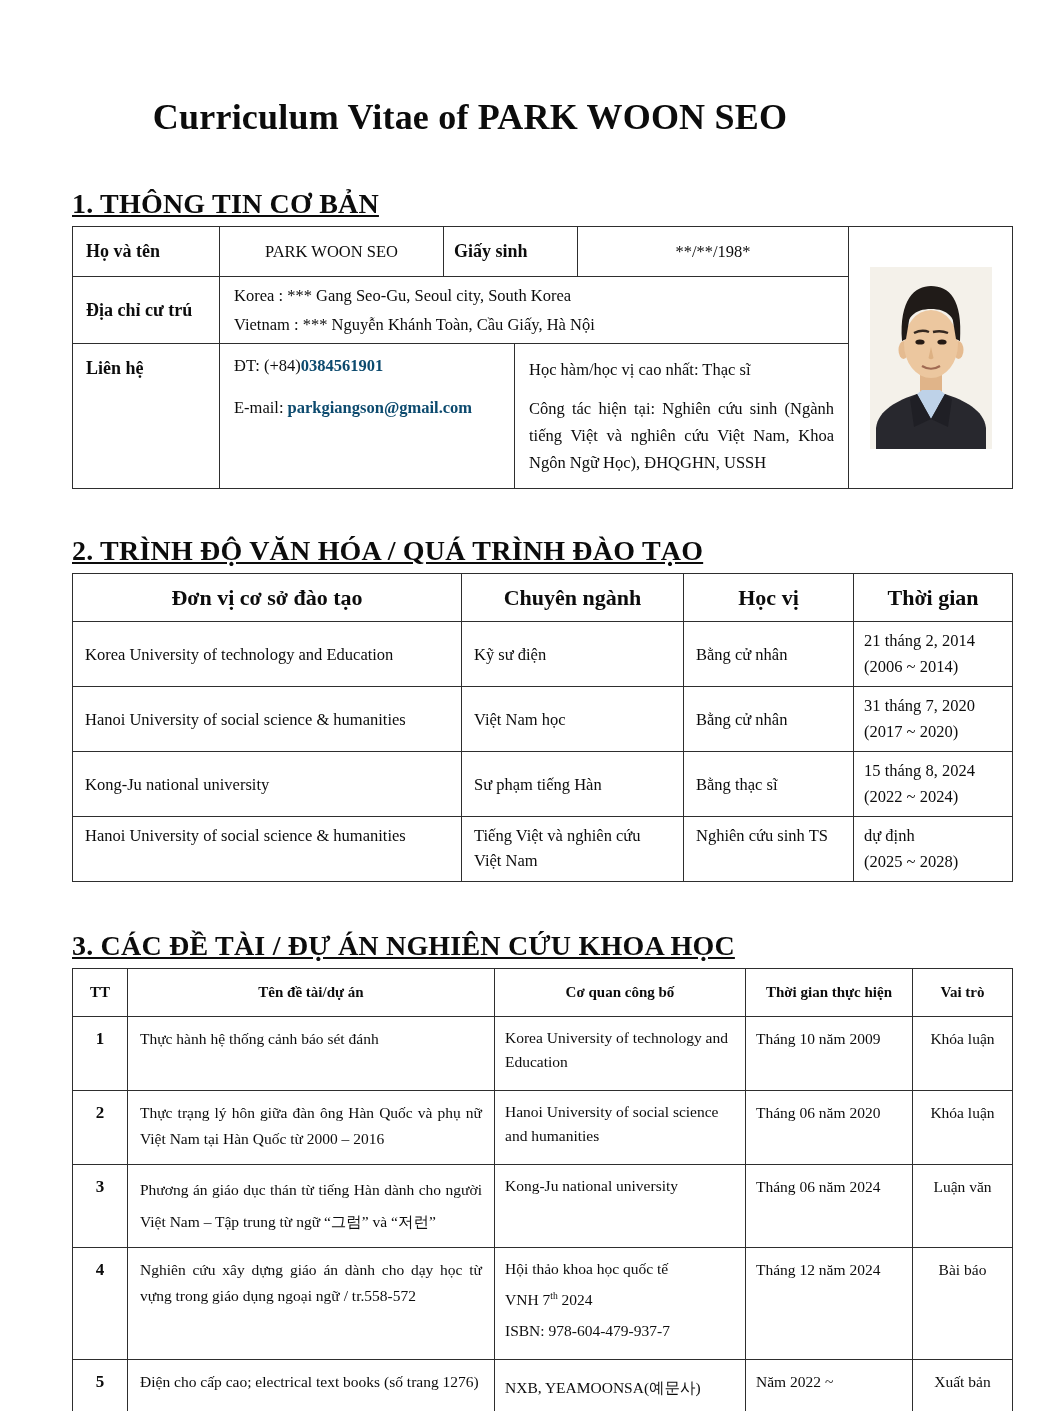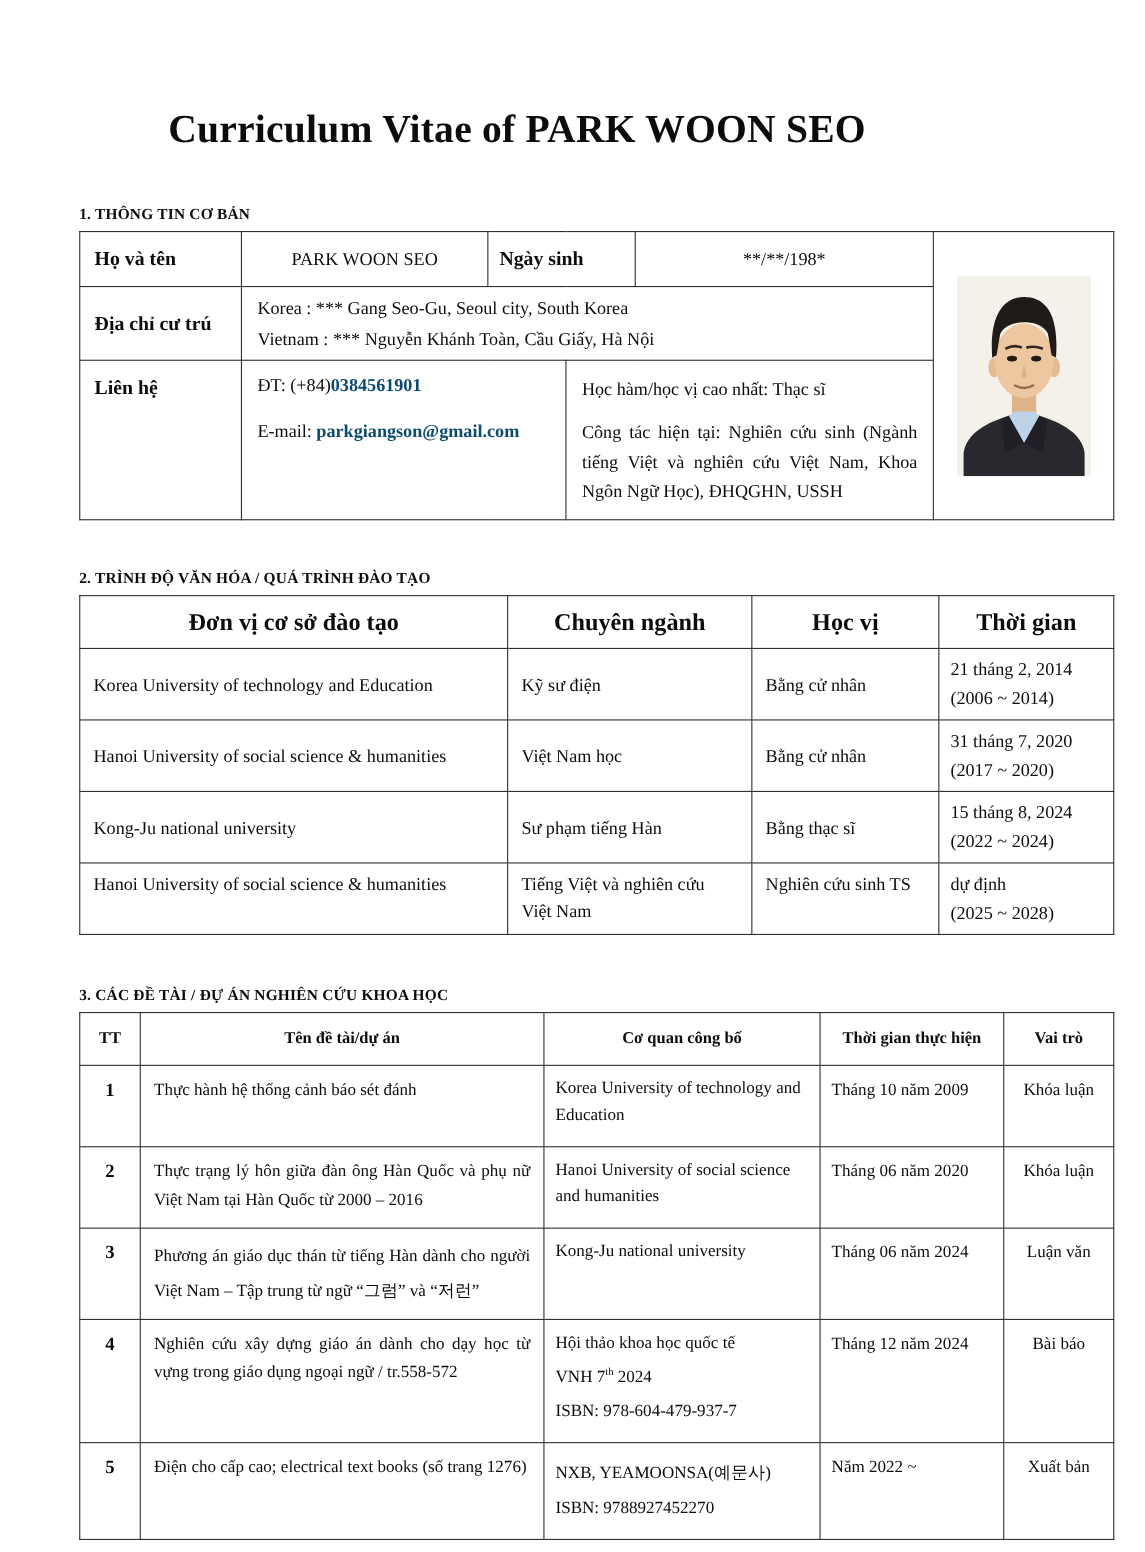--- a/index.html
+++ b/index.html
@@ -18,23 +18,24 @@
   .doc-title {
     margin-top: 96px;
     width: 940px;
     text-align: center;
     font-size: 36px;
     font-weight: bold;
     letter-spacing: 0.2px;
   }
 
   .section-heading {
-    font-size: 14px;
+    font-size: 28px;
     font-weight: bold;
     letter-spacing: 0.2px;
+    text-decoration: underline;
   }
   .sh1 { margin-top: 50px; }
   .sh2 { margin-top: 46px; }
   .sh3 { margin-top: 48px; }
 
   table {
     border-collapse: collapse;
     table-layout: fixed;
     width: 940px;
     margin-top: 6px;
@@ -111,21 +112,21 @@
           <col style="width:224px">
           <col style="width:71px">
         <col style="width:63px">
           <col style="width:271px">
           <col style="width:164px">
       </colgroup>
       <tbody>
           <tr style="height:50px">
         <td class="lbl">Họ và tên</td>
         <td class="ctr">PARK WOON SEO</td>
-        <td class="lbl ctr" colspan="2" style="padding-left:10px;text-align:left">Ngày sinh</td>
+        <td class="lbl ctr" colspan="2" style="padding-left:10px;text-align:left">Giấy sinh</td>
         <td class="ctr">**/**/198*</td>
         <td class="photo-cell" rowspan="3">
           <svg width="122" height="182" viewBox="0 0 122 182" xmlns="http://www.w3.org/2000/svg" style="display:inline-block;vertical-align:middle">
             <rect x="0" y="0" width="122" height="182" fill="#f4f1ea"></rect>
 
             <rect x="50" y="104" width="22" height="24" fill="#e0b489"></rect>
 
             <ellipse cx="33.5" cy="83" rx="5" ry="9" fill="#e5bb90"></ellipse>
             <ellipse cx="88.5" cy="83" rx="5" ry="9" fill="#e5bb90"></ellipse>
 

